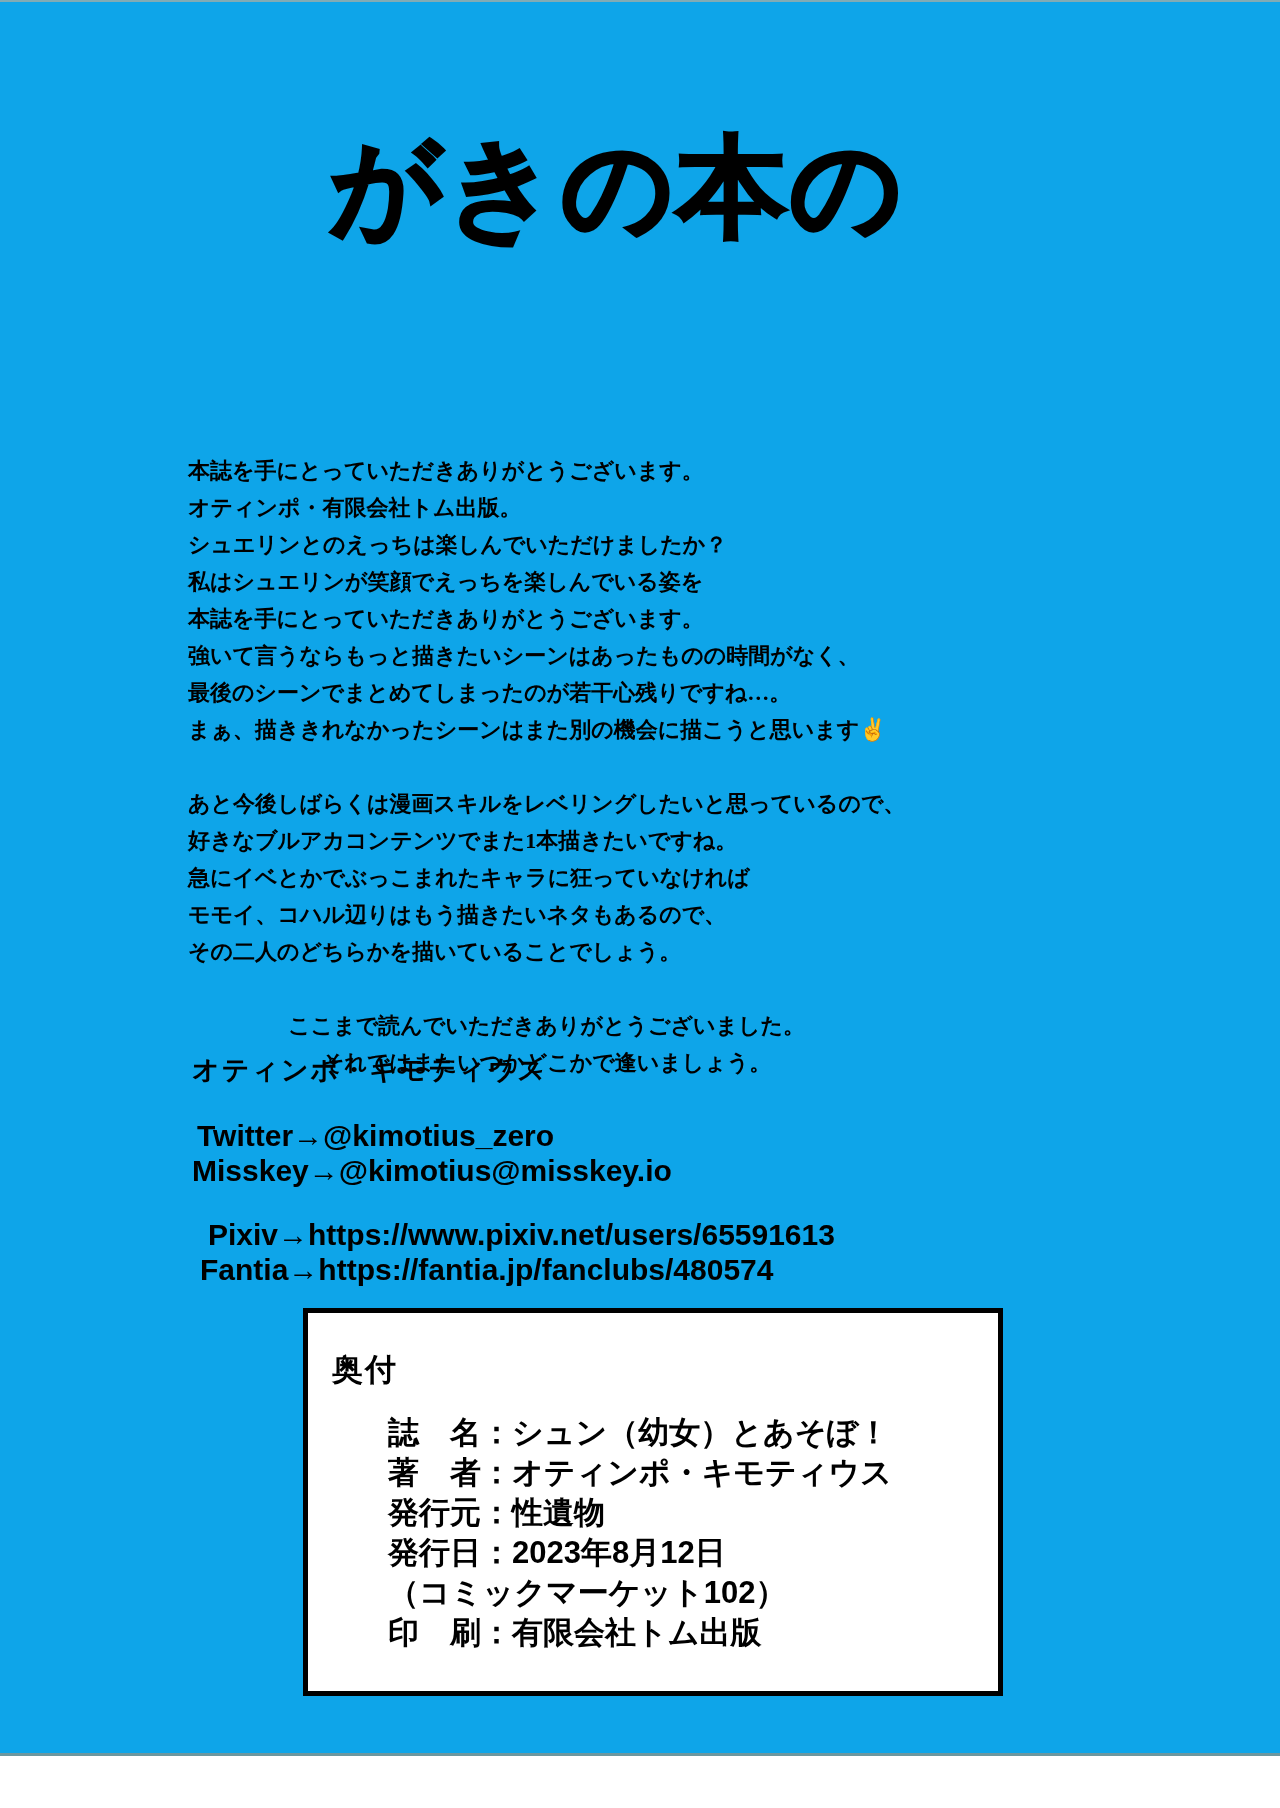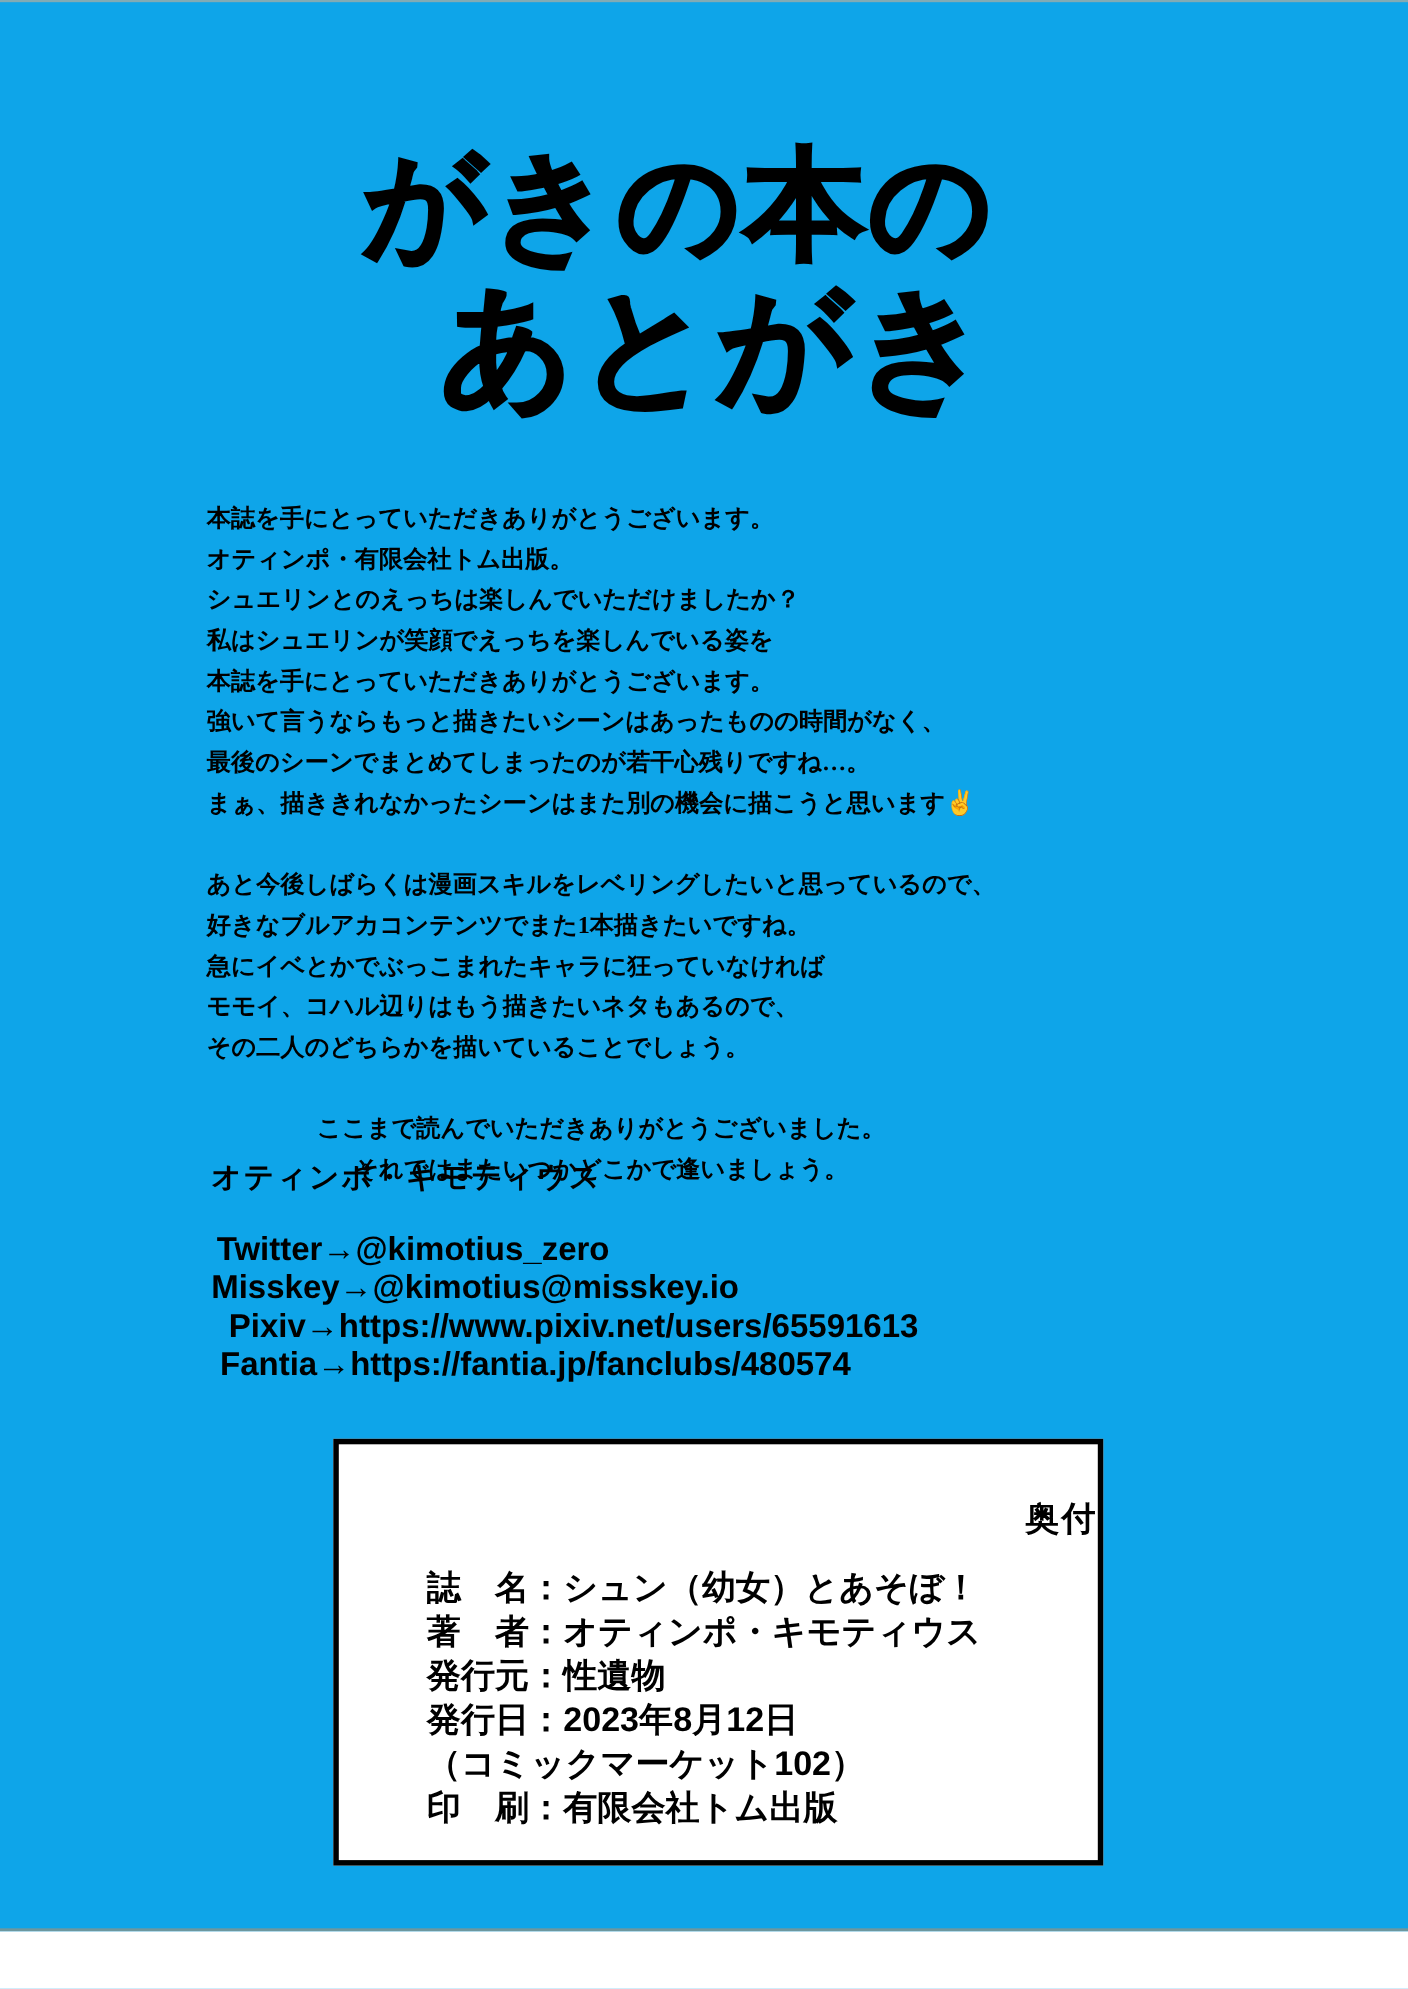--- a/index.html
+++ b/index.html
@@ -77,37 +77,37 @@
     left: 192px;
     top: 1118px;
     font-family: "Liberation Sans", "DejaVu Sans", sans-serif;
     font-weight: 600;
     font-size: 30px;
     line-height: 35px;
     white-space: nowrap;
   }
   .link-line-0 { margin-left: 5px; }
   .link-line-1 { margin-left: 0px; }
-  .link-line-2 { margin-left: 16px; }
+  .link-line-2 { margin-left: 16px; margin-top: 29px; }
   .link-line-3 { margin-left: 8px; }
   .colophon-box {
     position: absolute;
     left: 303px;
     top: 1308px;
     width: 700px;
     height: 388px;
     border: 5px solid #000;
     box-sizing: border-box;
     background: #fff;
     font-family: "Liberation Sans", "DejaVu Sans", sans-serif;
     font-weight: bold;
   }
   .colophon-heading {
-    margin-top: 47px;
-    text-align: right;
+    margin-top: 36px;
+    text-align: left;
     font-size: 31px;
     letter-spacing: 2px;
     padding-left: 24px;
   }
   .colophon-rows {
     margin-top: 22px;
     padding-left: 40px;
     font-size: 31px;
     line-height: 40px;
     white-space: nowrap;
@@ -115,21 +115,20 @@
   .colophon-row { height: 40px; padding-left: 40px; }
 </style>
 </head>
 <body>
 
 <div class="page">
   <div class="scan-edge-top"></div>
 
   <div class="title-block">
     <div class="title-line1">がきの本の</div>
-    <div class="title-line2">あとがき</div>
   </div>
 
   <div class="body-block">
     <div class="body-paragraph">
       <div class="body-line">本誌を手にとっていただきありがとうございます。</div>
       <div class="body-line">オティンポ・有限会社トム出版。</div>
       <div class="body-line">シュエリンとのえっちは楽しんでいただけましたか？</div>
       <div class="body-line">私はシュエリンが笑顔でえっちを楽しんでいる姿を</div>
       <div class="body-line">本誌を手にとっていただきありがとうございます。</div>
       <div class="body-line">強いて言うならもっと描きたいシーンはあったものの時間がなく、</div>

